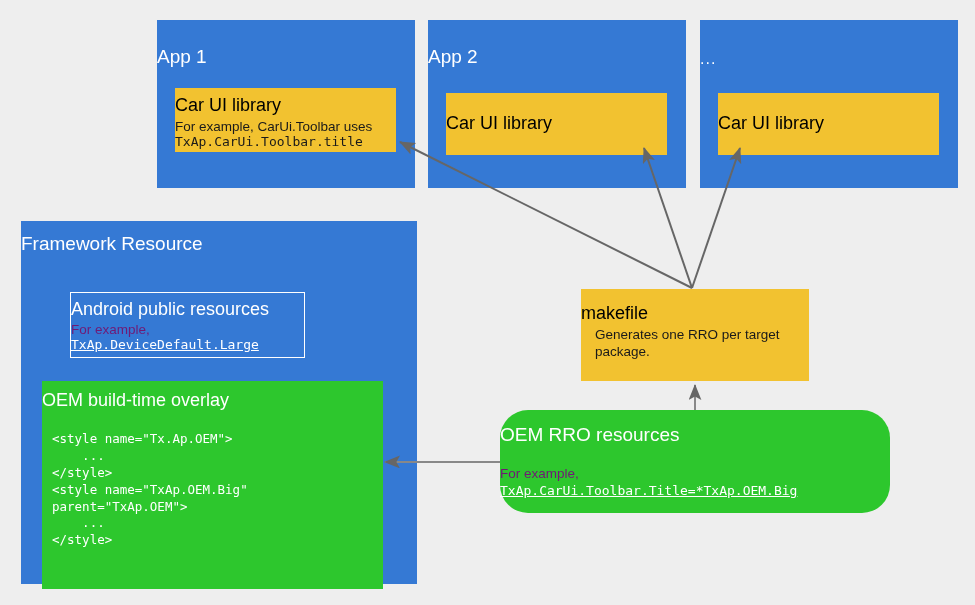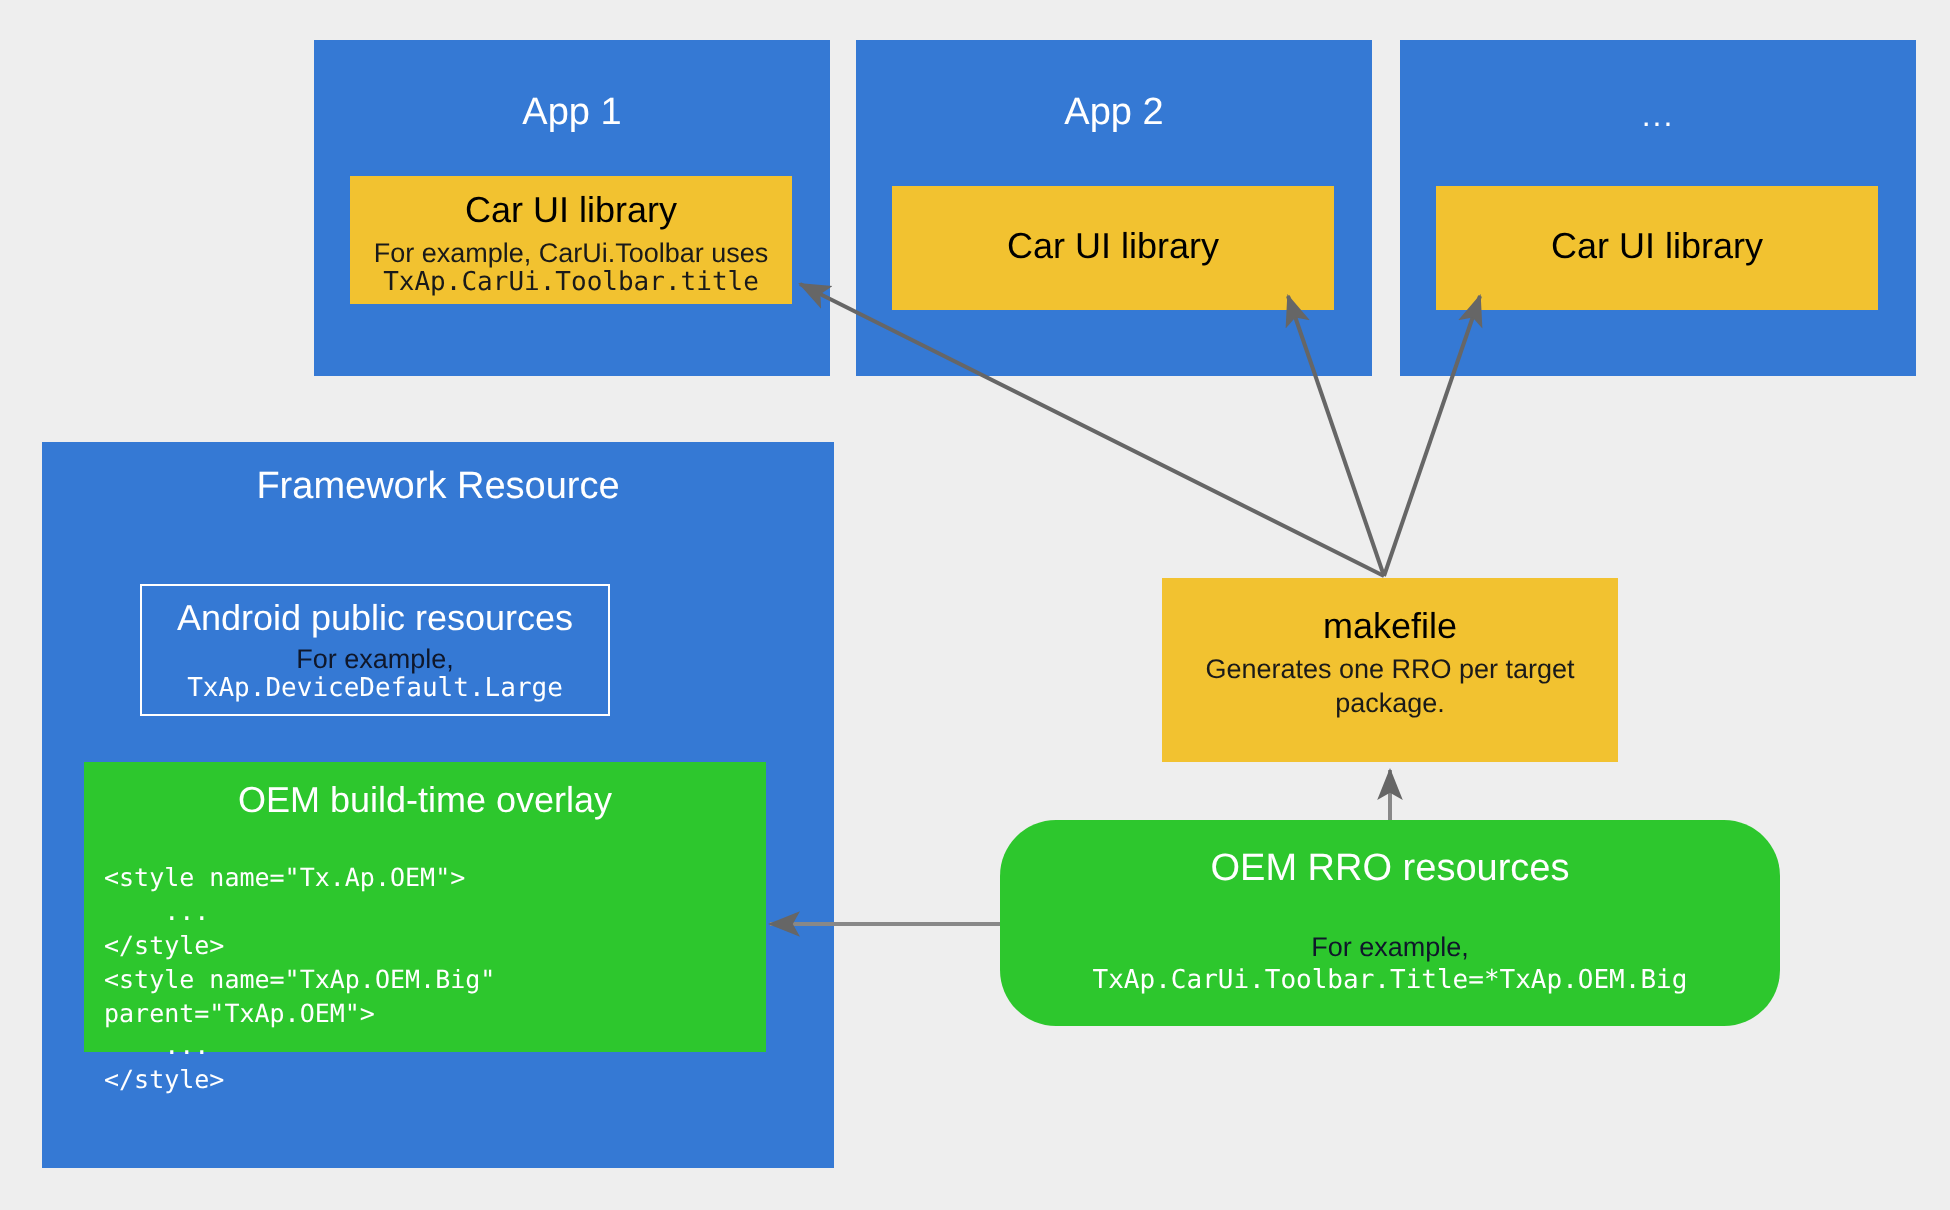--- a/index.html
+++ b/index.html
@@ -47,58 +47,59 @@
     text-align: center;
     line-height: 1.15;
   }
   .sub-dark {
     color: #1a1a1a;
     font-size: 13.5px;
     text-align: center;
     line-height: 1.25;
   }
   .sub-white {
-    color: #0f172a;
+    color: #701a75;
     font-size: 13.5px;
     text-align: center;
     line-height: 1.25;
   }
   .mono-dark {
     color: #1a1a1a;
     font-family: "DejaVu Sans Mono", "Liberation Mono", monospace;
     font-size: 13px;
     text-align: center;
     line-height: 1.3;
   }
   .mono-white {
     color: #ffffff;
     font-family: "DejaVu Sans Mono", "Liberation Mono", monospace;
     font-size: 13px;
     text-align: center;
     line-height: 1.3;
+    text-decoration: underline;
   }
   .code-block {
     color: #ffffff;
     font-family: "DejaVu Sans Mono", "Liberation Mono", monospace;
     font-size: 12.5px;
     line-height: 1.35;
     white-space: pre;
     text-align: left;
   }
   .ellipsis-title {
     color: #ffffff;
     font-size: 16px;
     text-align: center;
     letter-spacing: 1px;
   }
   .stack {
     position: absolute;
     left: 0;
     right: 0;
-    text-align: center;
+    text-align: left;
   }
   svg.arrows {
     position: absolute;
     left: 0;
     top: 0;
     width: 975px;
     height: 605px;
     pointer-events: none;
   }
 </style>
@@ -133,21 +134,21 @@
   <div class="box blue" style="left:21px; top:221px; width:396px; height:363px;">
     <div class="stack title-white" style="top:12px;">Framework Resource</div>
   </div>
 
   <div class="box outline-box" style="left:70px; top:292px; width:235px; height:66px;">
     <div class="stack title-white" style="top:6px; font-size:18px;">Android public resources</div>
     <div class="stack sub-white" style="top:29px;">For example,</div>
     <div class="stack mono-white" style="top:44px;">TxAp.DeviceDefault.Large</div>
   </div>
 
-  <div class="box green" style="left:42px; top:381px; width:341px; height:145px;">
+  <div class="box green" style="left:42px; top:381px; width:341px; height:208px;">
     <div class="stack title-white" style="top:9px; font-size:18px;">OEM build-time overlay</div>
     <div class="code-block" style="position:absolute; left:10px; top:50px;">&lt;style name="Tx.Ap.OEM"&gt;
     ...
 &lt;/style&gt;
 &lt;style name="TxAp.OEM.Big"
 parent="TxAp.OEM"&gt;
     ...
 &lt;/style&gt;</div>
   </div>
 

